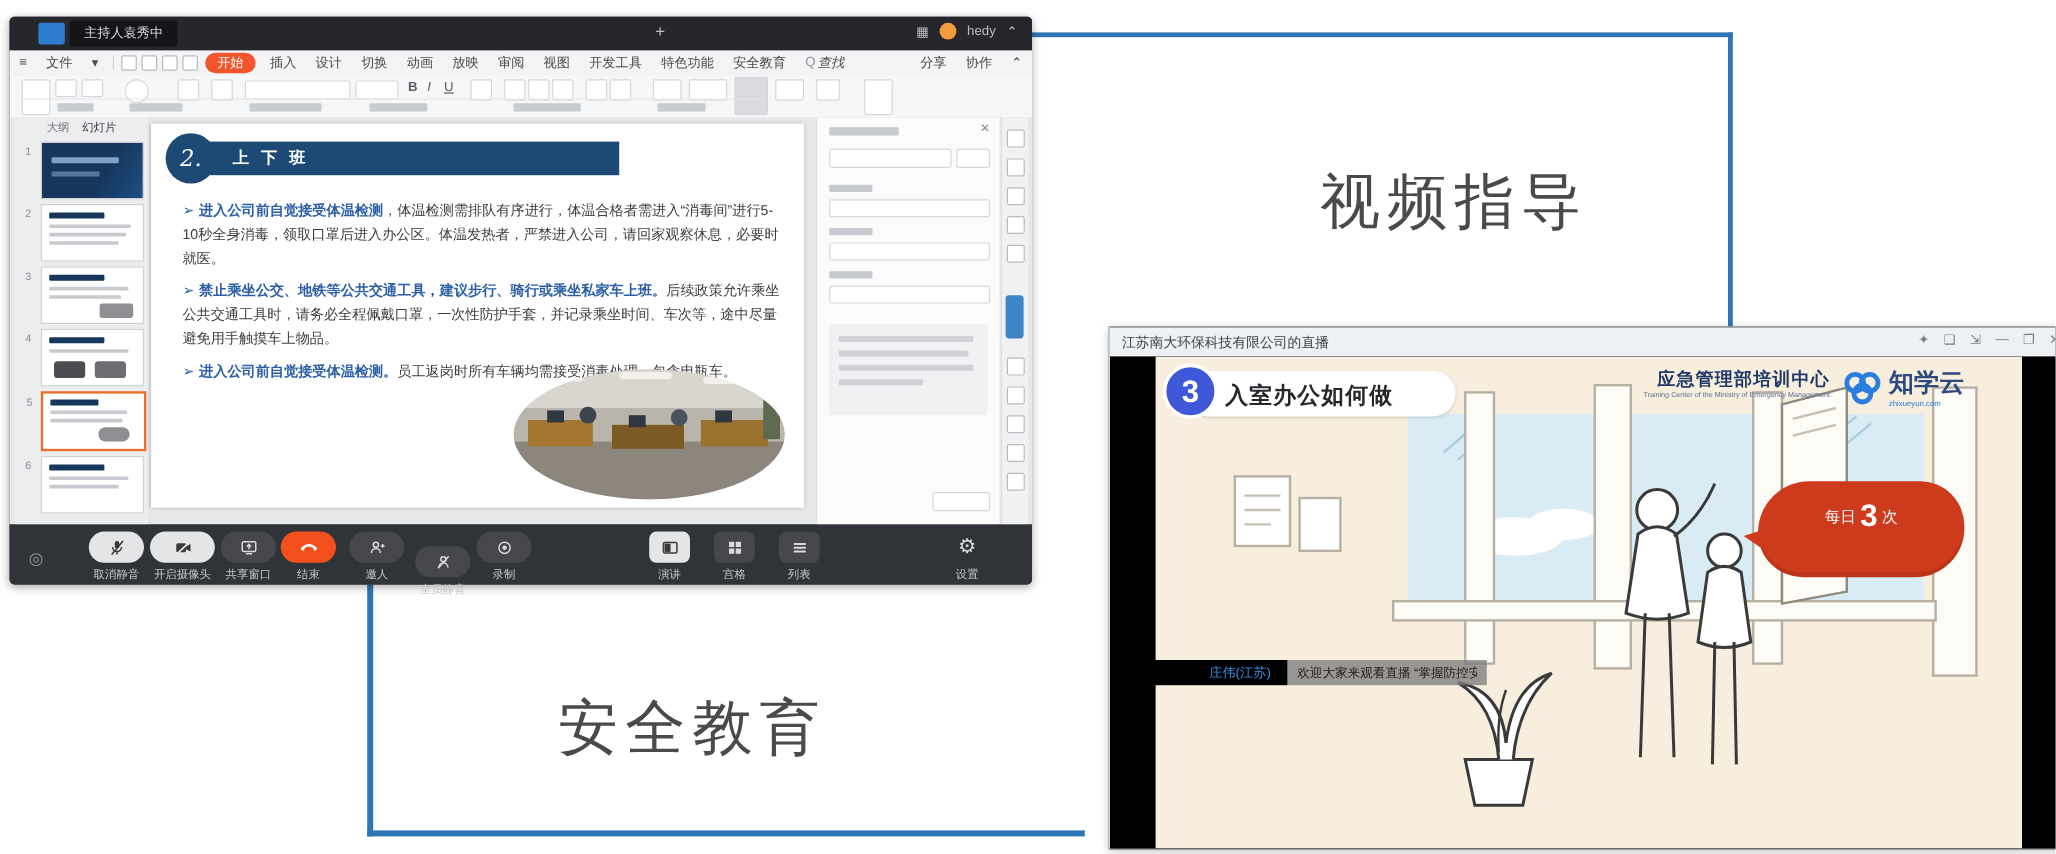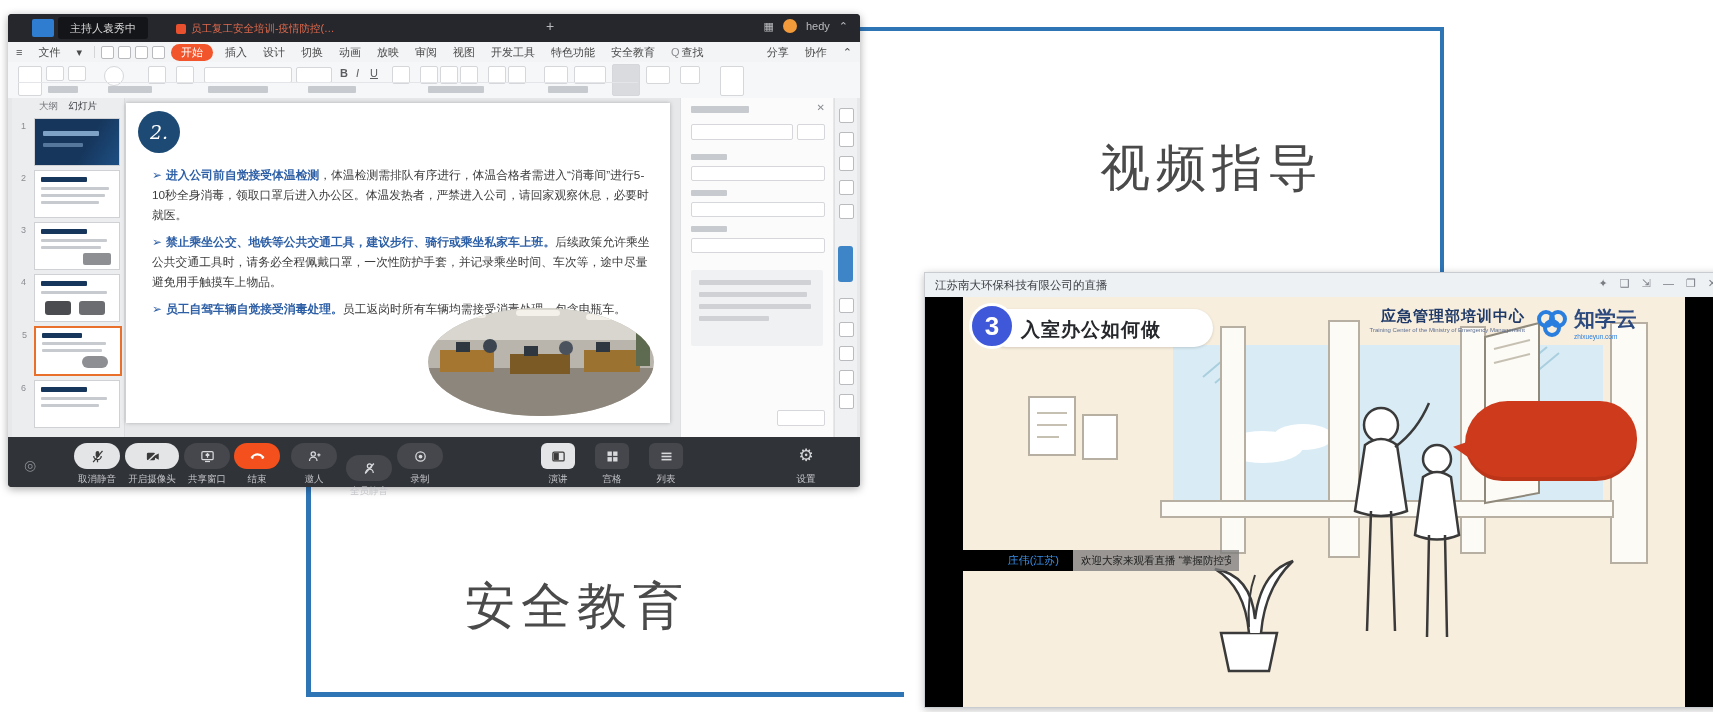--- a/index.html
+++ b/index.html
@@ -121,21 +121,20 @@
   <div class="conn" style="left:306px;top:692px;width:598px;height:5px;"></div>
 
   <div class="big-label" style="left:465px;top:573px;">安全教育</div>
   <div class="big-label" style="left:1100px;top:135px;">视频指导</div>
 
   <div class="meet-win">
 
     <div class="tabbar">
       <div class="wps-logo"></div>
       <div class="host-badge">主持人袁秀中</div>
-      <div class="tab tab1"><span class="doc-ic" style="background:#e8502e;"></span><span>员工复工安全培训-疫情防控(修改)</span></div>
       <div class="tab tab2"><span class="doc-ic" style="background:#3d85c6;"></span><span>工程联系单（疫情防控）(1)</span></div>
       <div class="newtab">+</div>
       <div class="tab-right">
         <span>▦</span>
         <span class="avatar-dot"></span>
         <span>hedy</span>
         <span>⌃</span>
       </div>
     </div>
 
@@ -153,21 +152,21 @@
       <span class="mi">设计</span>
       <span class="mi">切换</span>
       <span class="mi">动画</span>
       <span class="mi">放映</span>
       <span class="mi">审阅</span>
       <span class="mi">视图</span>
       <span class="mi">开发工具</span>
       <span class="mi">特色功能</span>
       <span class="mi">安全教育</span>
       <span class="mi" style="color:#8a8c90;padding-right:2px;">Q</span>
-      <span class="mi" style="padding-left:0;">查找</span>
+      <span class="mi" style="padding-left:0;font-style:italic;">查找</span>
       <span style="flex:1;"></span>
       <span class="mi">分享</span>
       <span class="mi">协作</span>
       <span class="mi">⌃</span>
     </div>
 
     <div class="toolrows">
       <div class="sk" style="left:10px;top:4px;width:22px;height:28px;"></div>
       <div class="sk" style="left:38px;top:4px;width:16px;height:13px;"></div>
       <div class="sk" style="left:60px;top:4px;width:16px;height:13px;"></div>
@@ -243,24 +242,25 @@
         <div class="thumb" style="top:282px;">
           <span class="num">6</span>
           <div class="skbar" style="left:6px;top:6px;width:46px;height:5px;background:#16365c;"></div>
           <div class="skbar" style="left:6px;top:16px;width:66px;height:3px;"></div>
           <div class="skbar" style="left:6px;top:23px;width:58px;height:3px;"></div>
         </div>
       </div>
 
       <div class="slide">
         <div class="s-circle">2.</div>
+        <div class="s-bar">上下班</div>
         <div class="bullets">
           <div class="bullet"><span class="bmark">➢</span><span class="blead">进入公司前自觉接受体温检测</span><span class="brest">，体温检测需排队有序进行，体温合格者需进入“消毒间”进行5-10秒全身消毒，领取口罩后进入办公区。体温发热者，严禁进入公司，请回家观察休息，必要时就医。</span></div>
           <div class="bullet"><span class="bmark">➢</span><span class="blead">禁止乘坐公交、地铁等公共交通工具，建议步行、骑行或乘坐私家车上班。</span><span class="brest">后续政策允许乘坐公共交通工具时，请务必全程佩戴口罩，一次性防护手套，并记录乘坐时间、车次等，途中尽量避免用手触摸车上物品。</span></div>
-          <div class="bullet"><span class="bmark">➢</span><span class="blead">员工自驾车辆自觉接受消毒处理。</span><span class="brest">员工返岗时所有车辆均需接受消毒处理，包含电瓶车。</span></div>
+          <div class="bullet"><span class="bmark">➢</span><span class="blead">进入公司前自觉接受体温检测。</span><span class="brest">员工返岗时所有车辆均需接受消毒处理，包含电瓶车。</span></div>
         </div>
 
         <svg class="s-photo" viewBox="0 0 230 112">
           <defs>
               <clipPath id="ovalClip">
                 <ellipse cx="115" cy="56" rx="113" ry="54"></ellipse>
               </clipPath>
             </defs>
           <g clip-path="url(#ovalClip)">
             <rect x="0" y="0" width="230" height="112" fill="#b9b4ac"></rect>
@@ -496,20 +496,21 @@
             <circle cx="17" cy="20" r="7" fill="none" stroke="#2a7ede" stroke-width="4"></circle>
           </svg>
           <div>
             <div class="brand-name">知学云</div>
             <div class="brand-sub">zhixueyun.com</div>
           </div>
         </div>
 
         <div class="bubble">
           <div class="tail"></div>
+          <div class="bl1"><span>每日</span> <span class="bnum">3</span> <span>次</span></div>
         </div>
 
       </div>
 
       <div class="chat">
         <div class="chat-black">
           <span class="chat-user">庄伟(江苏)</span>
         </div>
         <div class="chat-grey">
           <span class="chat-msg">欢迎大家来观看直播 “掌握防控安全知…</span>

